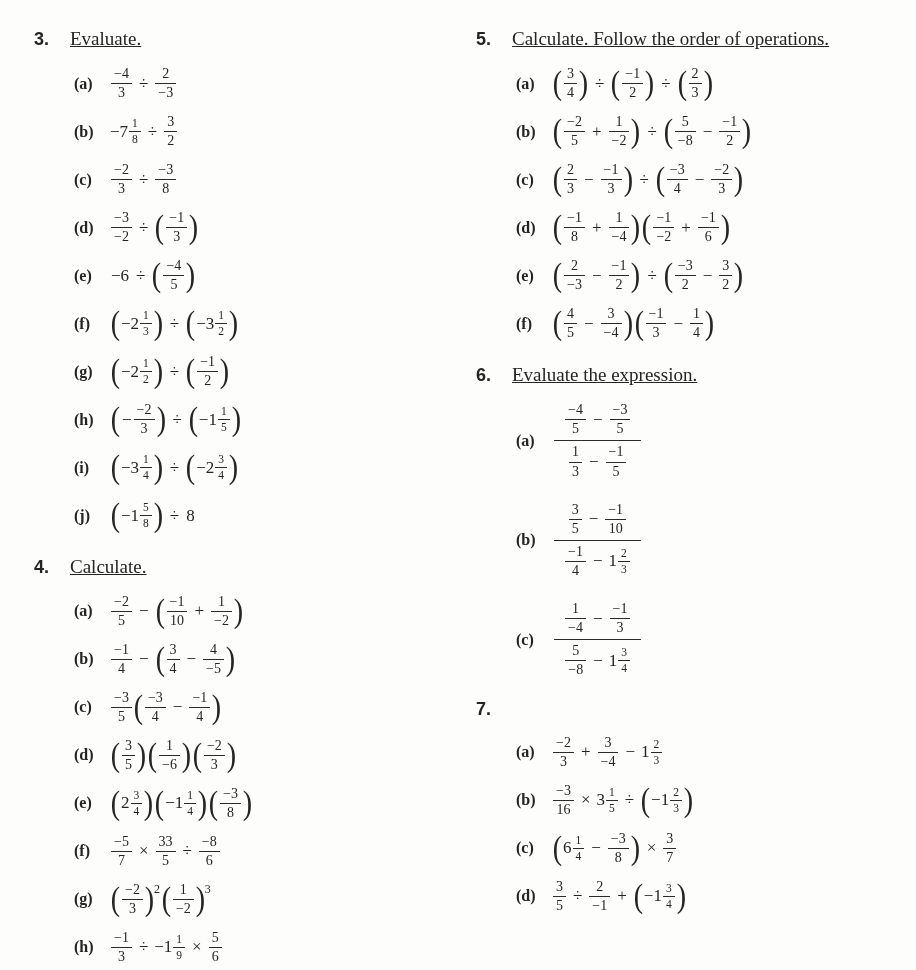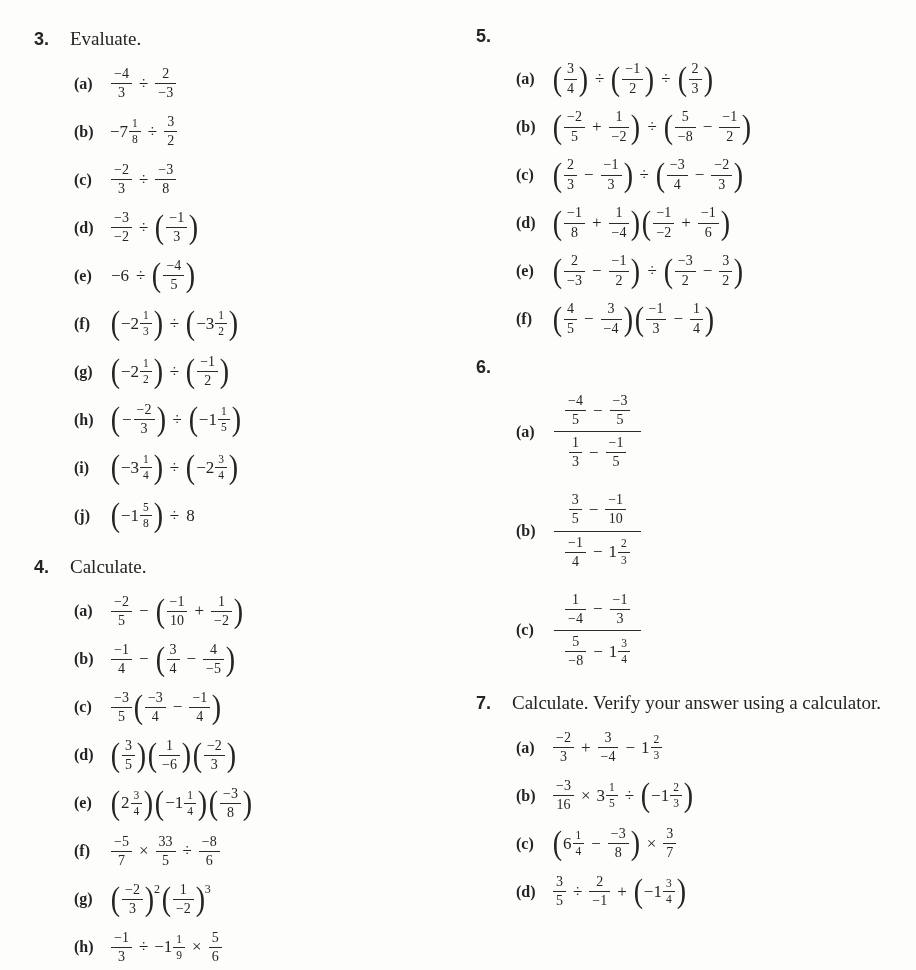--- a/index.html
+++ b/index.html
@@ -29,21 +29,21 @@
     font-size:19px;
     margin-bottom:12px;
     align-items:baseline;
   }
   .prob-num{
     font-family:"Liberation Sans","DejaVu Sans",sans-serif;
     font-weight:700;
     font-size:18px;
     min-width:24px;
   }
-  .prob-title{line-height:1.35;}
+  .prob-title{line-height:1.35;text-decoration:underline;}
   .parts{padding-left:40px;}
   .part{
     display:flex;
     align-items:center;
     margin-bottom:8px;
     min-height:40px;
   }
   .part-label{
     font-weight:700;
     width:36px;
@@ -478,20 +478,21 @@
               </span>
             </span>
           </div>
         </div>
       </div>
     </div>
   <div class="col col-right">
       <div class="problem">
         <div class="prob-head">
           <span class="prob-num">5.</span>
+          <span class="prob-title">Calculate. Follow the order of operations.</span>
         </div>
         <div class="parts">
           <div class="part">
             <span class="part-label">(a)</span>
             <span class="part-expr">
               <span class="paren">(</span>
               <span class="frac">
                 <span class="num">3</span>
                 <span class="den">4</span>
               </span>
@@ -648,20 +649,21 @@
                 <span class="den">4</span>
               </span>
               <span class="paren">)</span>
             </span>
           </div>
         </div>
       </div>
       <div class="problem">
         <div class="prob-head">
           <span class="prob-num">6.</span>
+          <span class="prob-title">Evaluate the expression.</span>
         </div>
         <div class="parts">
           <div class="part tall">
             <span class="part-label">(a)</span>
             <span class="part-expr">
               <span class="bigfrac">
                 <span class="bnum">
                   <span class="frac">
                     <span class="num">−4</span>
                     <span class="den">5</span>
@@ -748,21 +750,20 @@
                   </span>
                 </span>
               </span>
             </span>
           </div>
         </div>
       </div>
       <div class="problem">
         <div class="prob-head">
           <span class="prob-num">7.</span>
-          <span class="prob-title">Calculate. Verify your answer using a calculator.</span>
         </div>
         <div class="parts">
           <div class="part">
             <span class="part-label">(a)</span>
             <span class="part-expr">
               <span class="frac">
                 <span class="num">−2</span>
                 <span class="den">3</span>
               </span>
               <span class="op">+</span>

